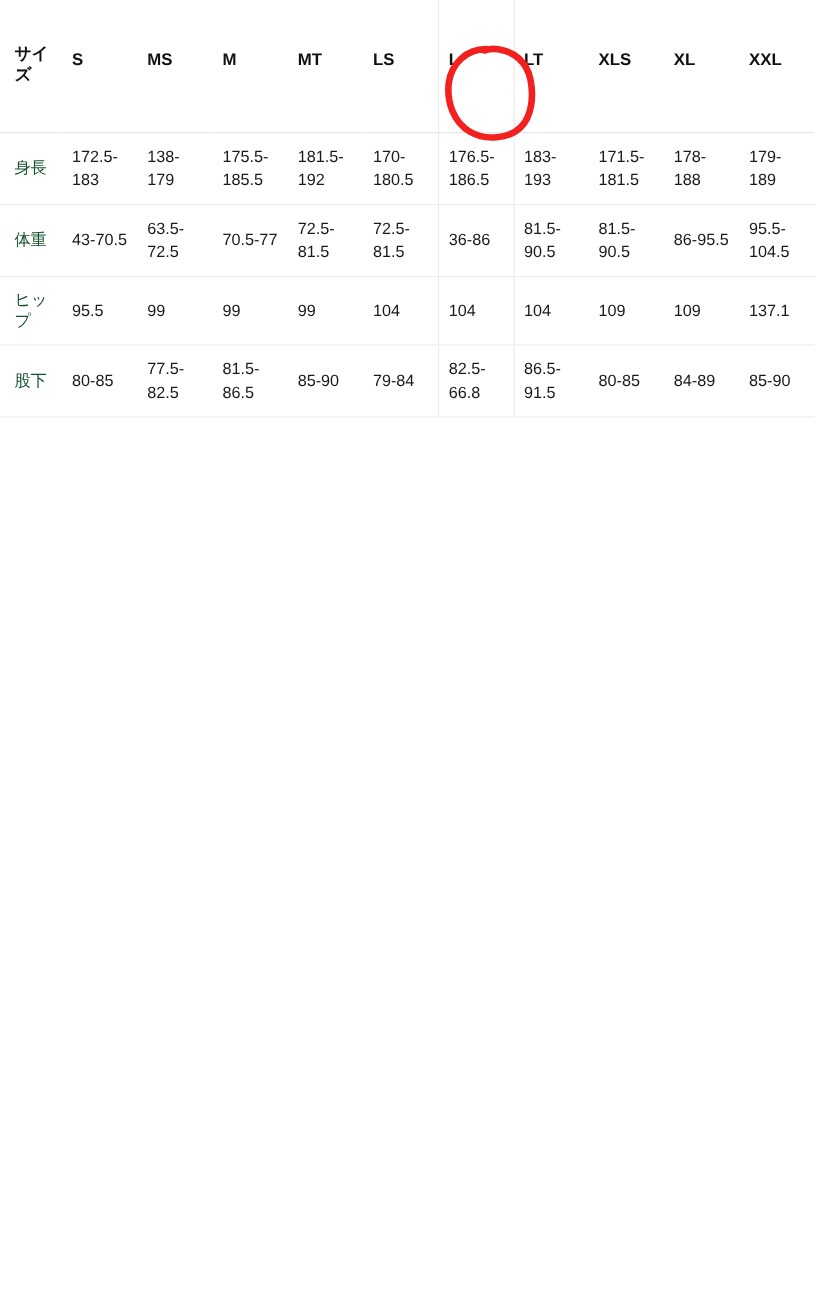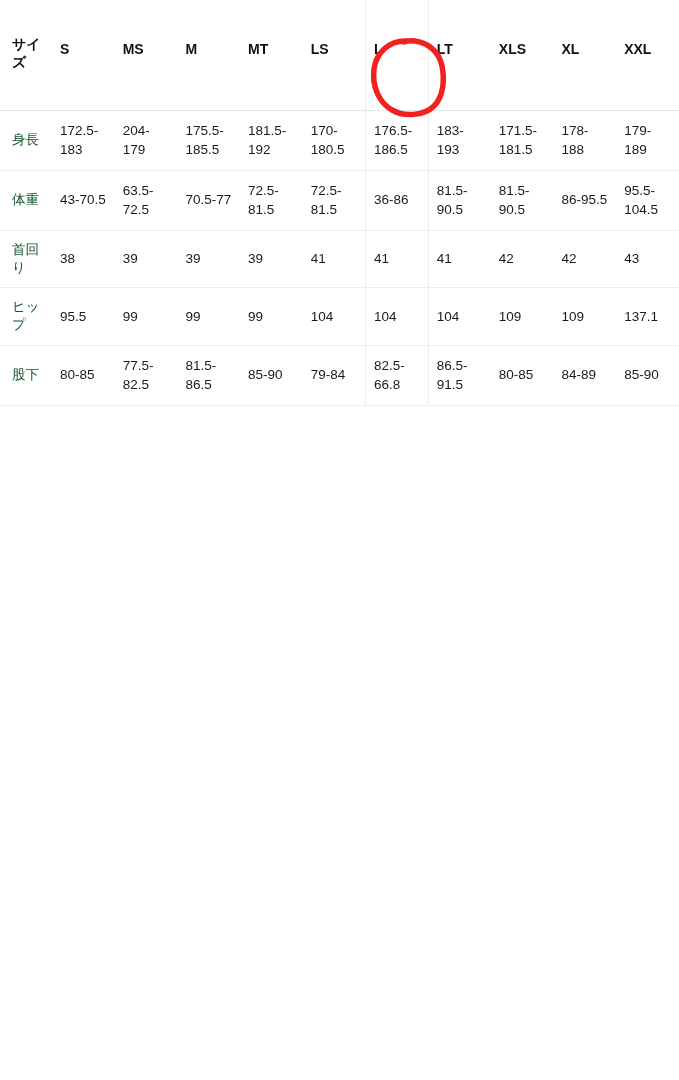--- a/index.html
+++ b/index.html
@@ -122,21 +122,21 @@
         <th class="col-head">XLS</th>
         <th class="col-head">XL</th>
         <th class="col-head">XXL</th>
       </tr>
     </thead>
     <tbody>
 
       <tr>
         <td class="row-label">身長</td>
         <td>172.5-183</td>
-        <td>204-179</td>
+        <td>138-179</td>
         <td>175.5-185.5</td>
         <td>181.5-192</td>
         <td>170-180.5</td>
         <td>176.5-186.5</td>
         <td>183-193</td>
         <td>171.5-181.5</td>
         <td>178-188</td>
         <td>179-189</td>
       </tr>
 
@@ -147,33 +147,20 @@
         <td>70.5-77</td>
         <td>72.5-81.5</td>
         <td>72.5-81.5</td>
         <td>36-86</td>
         <td>81.5-90.5</td>
         <td>81.5-90.5</td>
         <td>86-95.5</td>
         <td>95.5-104.5</td>
       </tr>
 
-      <tr>
-        <td class="row-label">首回り</td>
-        <td>38</td>
-        <td>39</td>
-        <td>39</td>
-        <td>39</td>
-        <td>41</td>
-        <td>41</td>
-        <td>41</td>
-        <td>42</td>
-        <td>42</td>
-        <td>43</td>
-      </tr>
 
 
 
 
       <tr>
         <td class="row-label">ヒップ</td>
         <td>95.5</td>
         <td>99</td>
         <td>99</td>
         <td>99</td>

